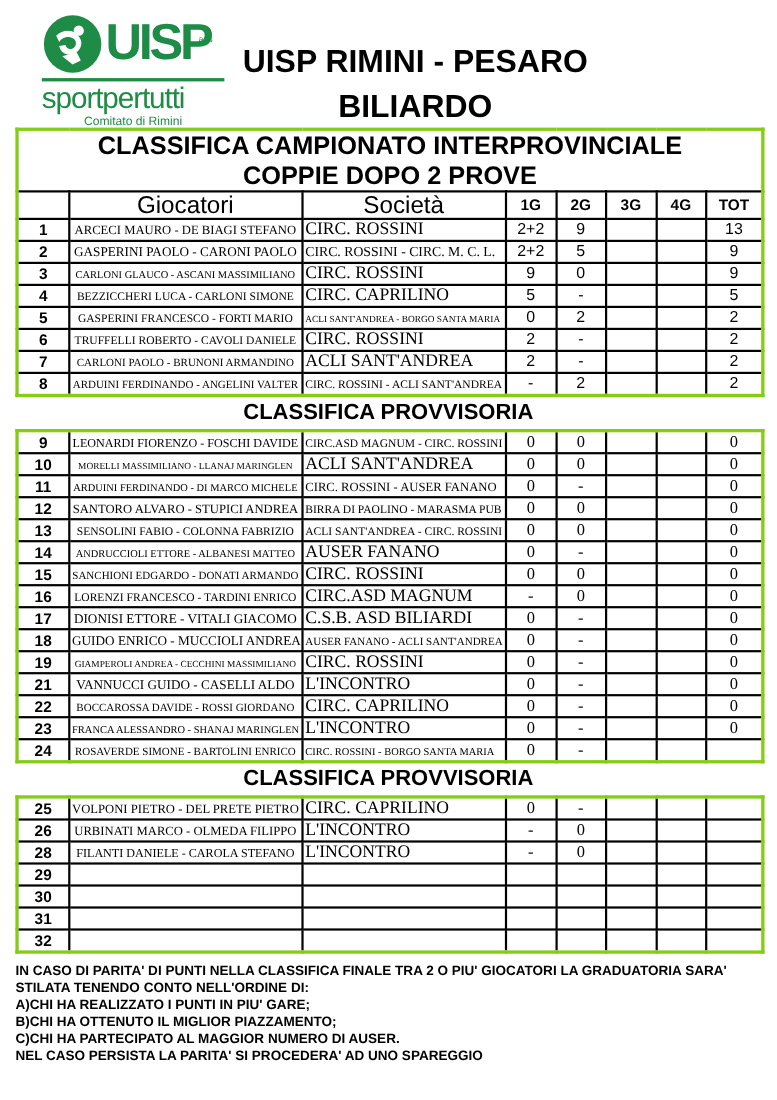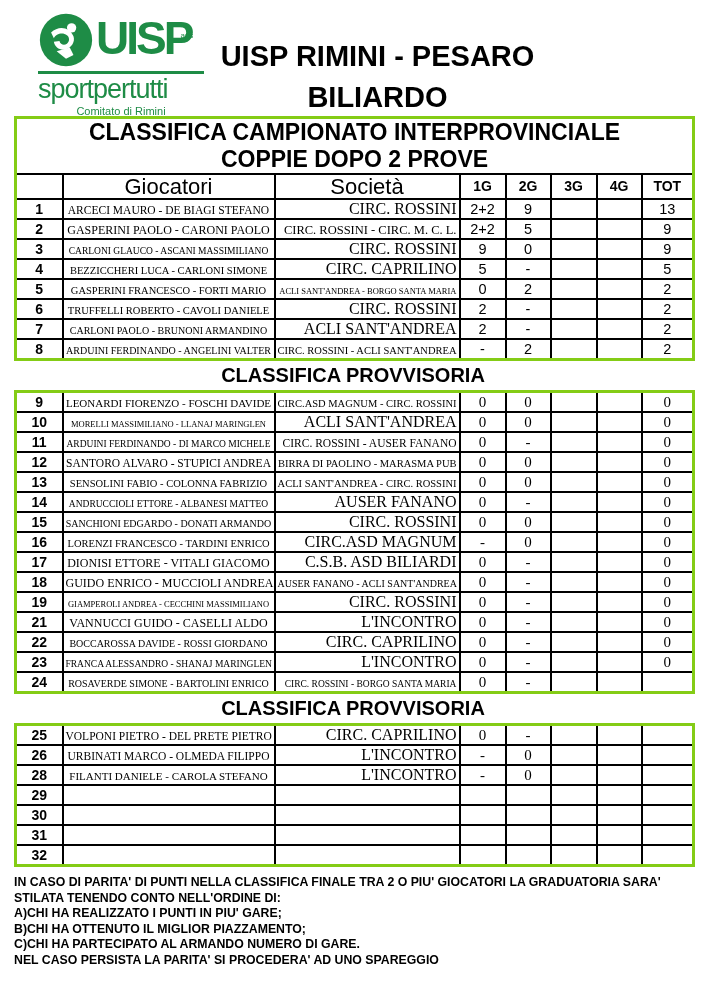--- a/index.html
+++ b/index.html
@@ -27,21 +27,21 @@
   table.grid { border:3px solid #84cc16; }
   table.grid td, table.grid th { border:2px solid #000; overflow:hidden; white-space:nowrap; height:20px; padding:0 2px; }
 
   .table-title { text-align:center; font-weight:bold; font-size:23px; line-height:27px; padding:2px 0; height:auto; }
   tr.cols th { font-weight:normal; font-size:22px; height:25px; text-align:center; line-height:23px; }
   tr.cols th.gcol { font-weight:bold; font-size:14px; }
 
   td.rank { text-align:center; font-weight:bold; font-size:14px; }
   td.players { text-align:center;margin-left:20px; }
   td.players .fit { font-family:"Liberation Serif", serif; font-size:12.5px; display:inline-block; }
-  td.club { text-align:right; }
+  td.club { text-align:left; }
   td.club .fit { font-family:"Liberation Serif", serif; font-size:16px; display:inline-block; }
   td.score { text-align:center; font-size:15px; font-family:"Liberation Serif", serif; }
   table.t1 td.score { font-family:"Liberation Sans", sans-serif; font-size:14.5px; }
 
   .section-heading { width:678px; margin:3px 0 3px 14px; text-align:center;
                      font-weight:bold; font-size:20px; line-height:23px; }
 
   
   .notes { margin:8px 0 0 14px; font-weight:bold; font-size:12.3px; line-height:15.6px; letter-spacing:0; }
 </style>
@@ -435,17 +435,17 @@
     <td class="score tot"></td>
   </tr>
       </tbody>
   </table>
 
   <div class="notes" id="notes">
       <div>IN CASO DI PARITA' DI PUNTI NELLA CLASSIFICA FINALE TRA 2 O PIU' GIOCATORI LA GRADUATORIA SARA'</div>
       <div>STILATA TENENDO CONTO NELL'ORDINE DI:</div>
       <div>A)CHI HA REALIZZATO I PUNTI IN PIU' GARE;</div>
       <div>B)CHI HA OTTENUTO IL MIGLIOR PIAZZAMENTO;</div>
-      <div>C)CHI HA PARTECIPATO AL ARMANDO NUMERO DI GARE.</div>
+      <div>C)CHI HA PARTECIPATO AL MAGGIOR NUMERO DI AUSER.</div>
       <div>NEL CASO PERSISTA LA PARITA' SI PROCEDERA' AD UNO SPAREGGIO</div>
     </div>
 
 </div>
 
 </body></html>

